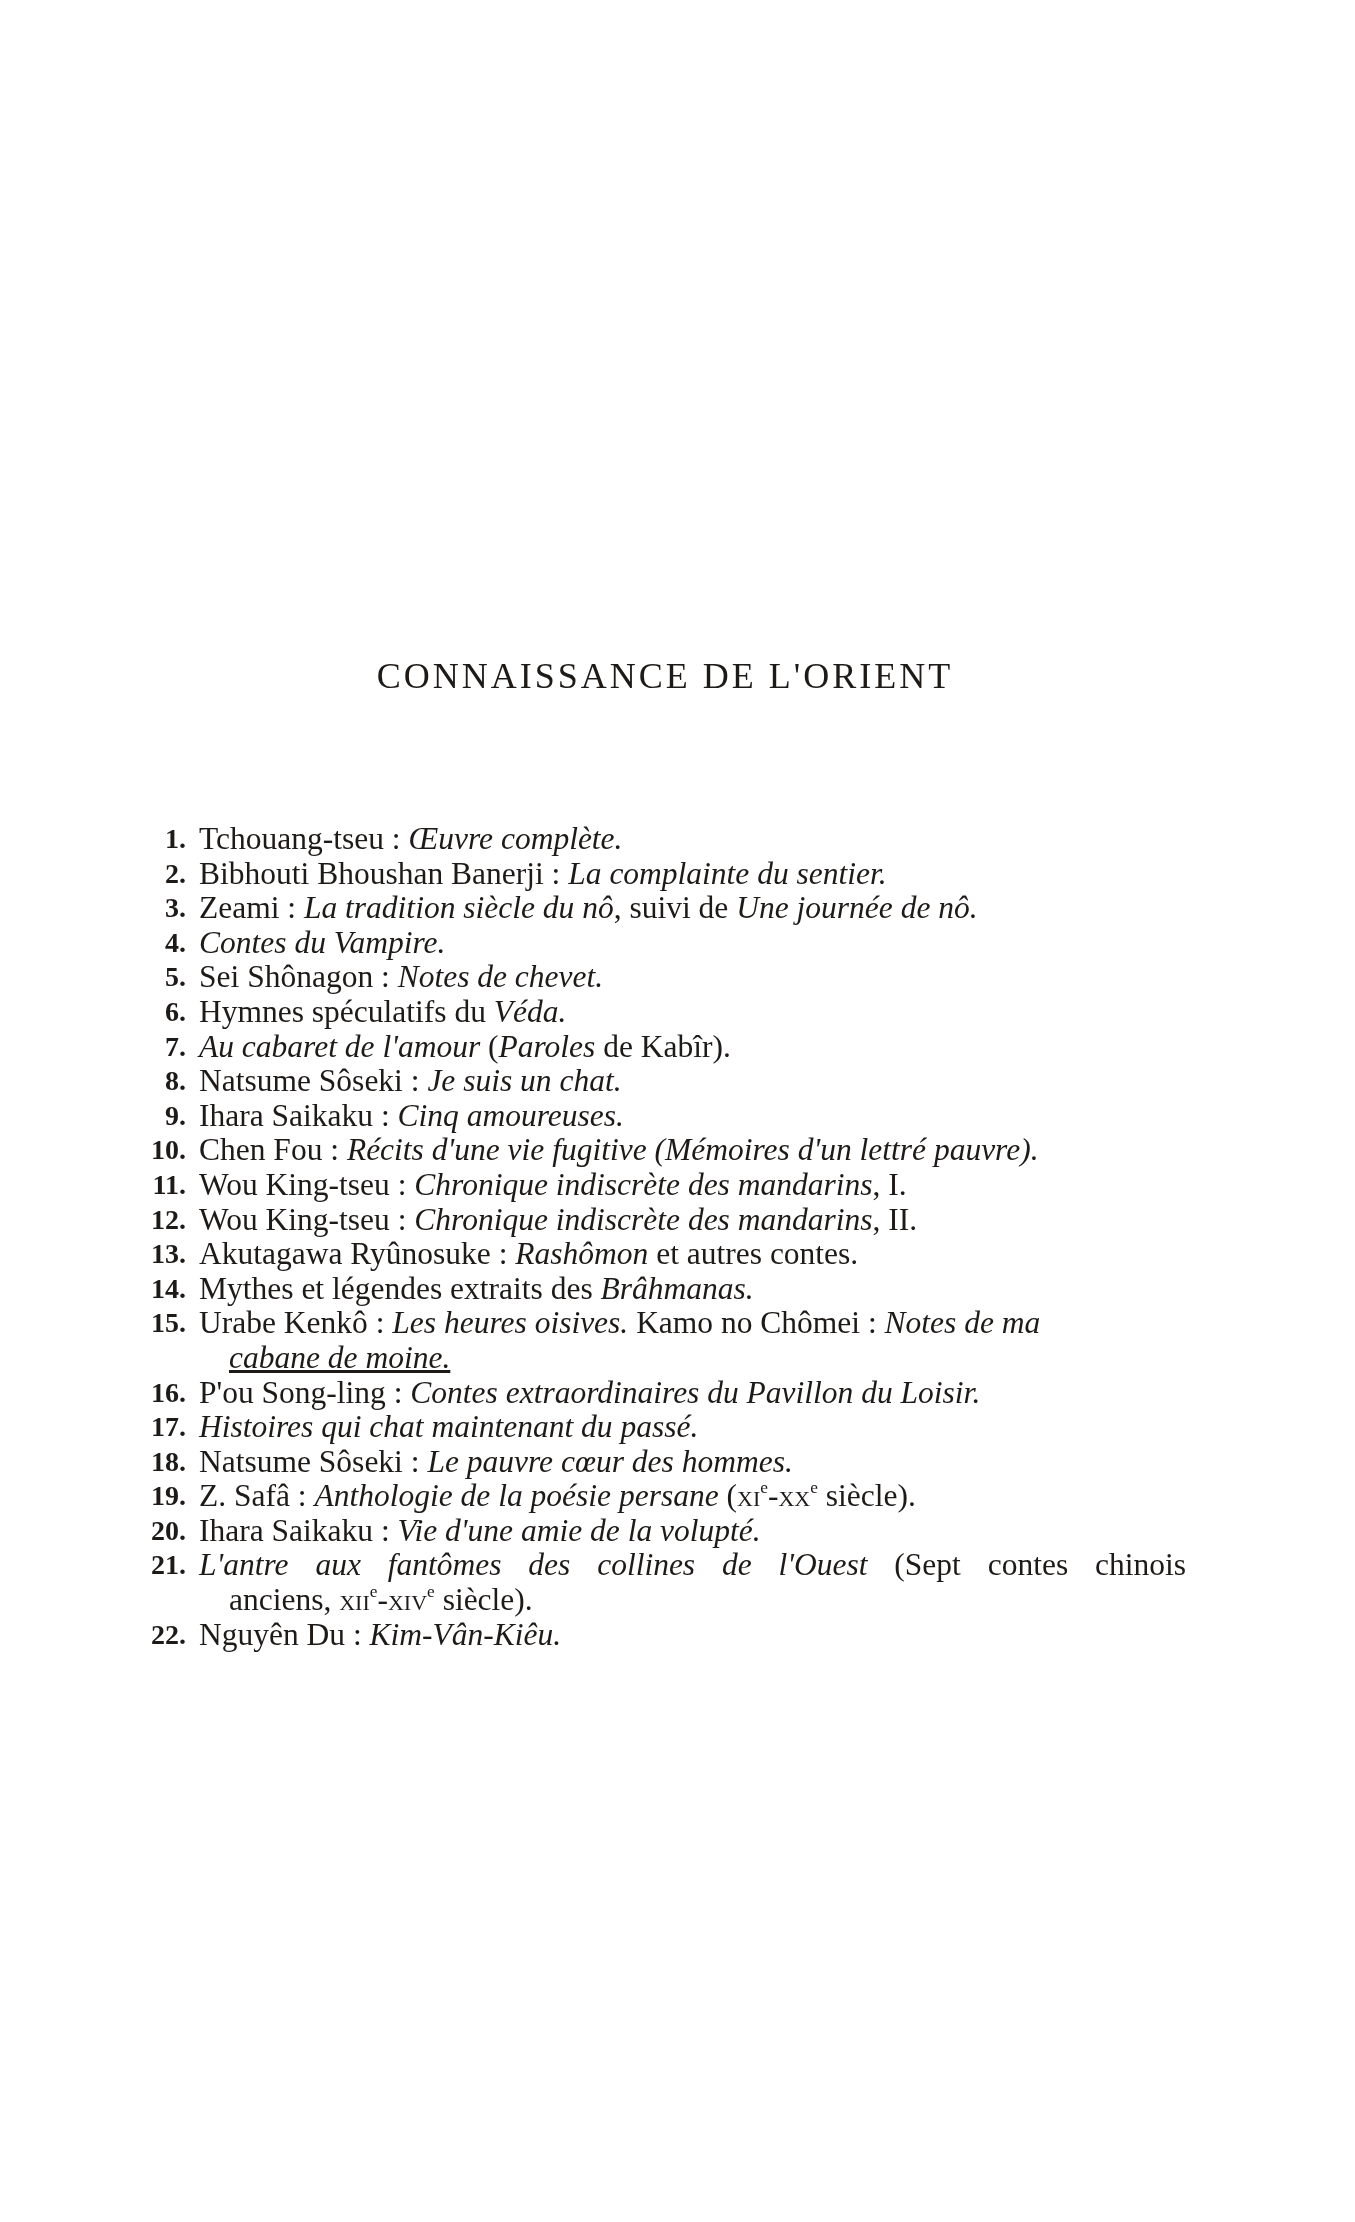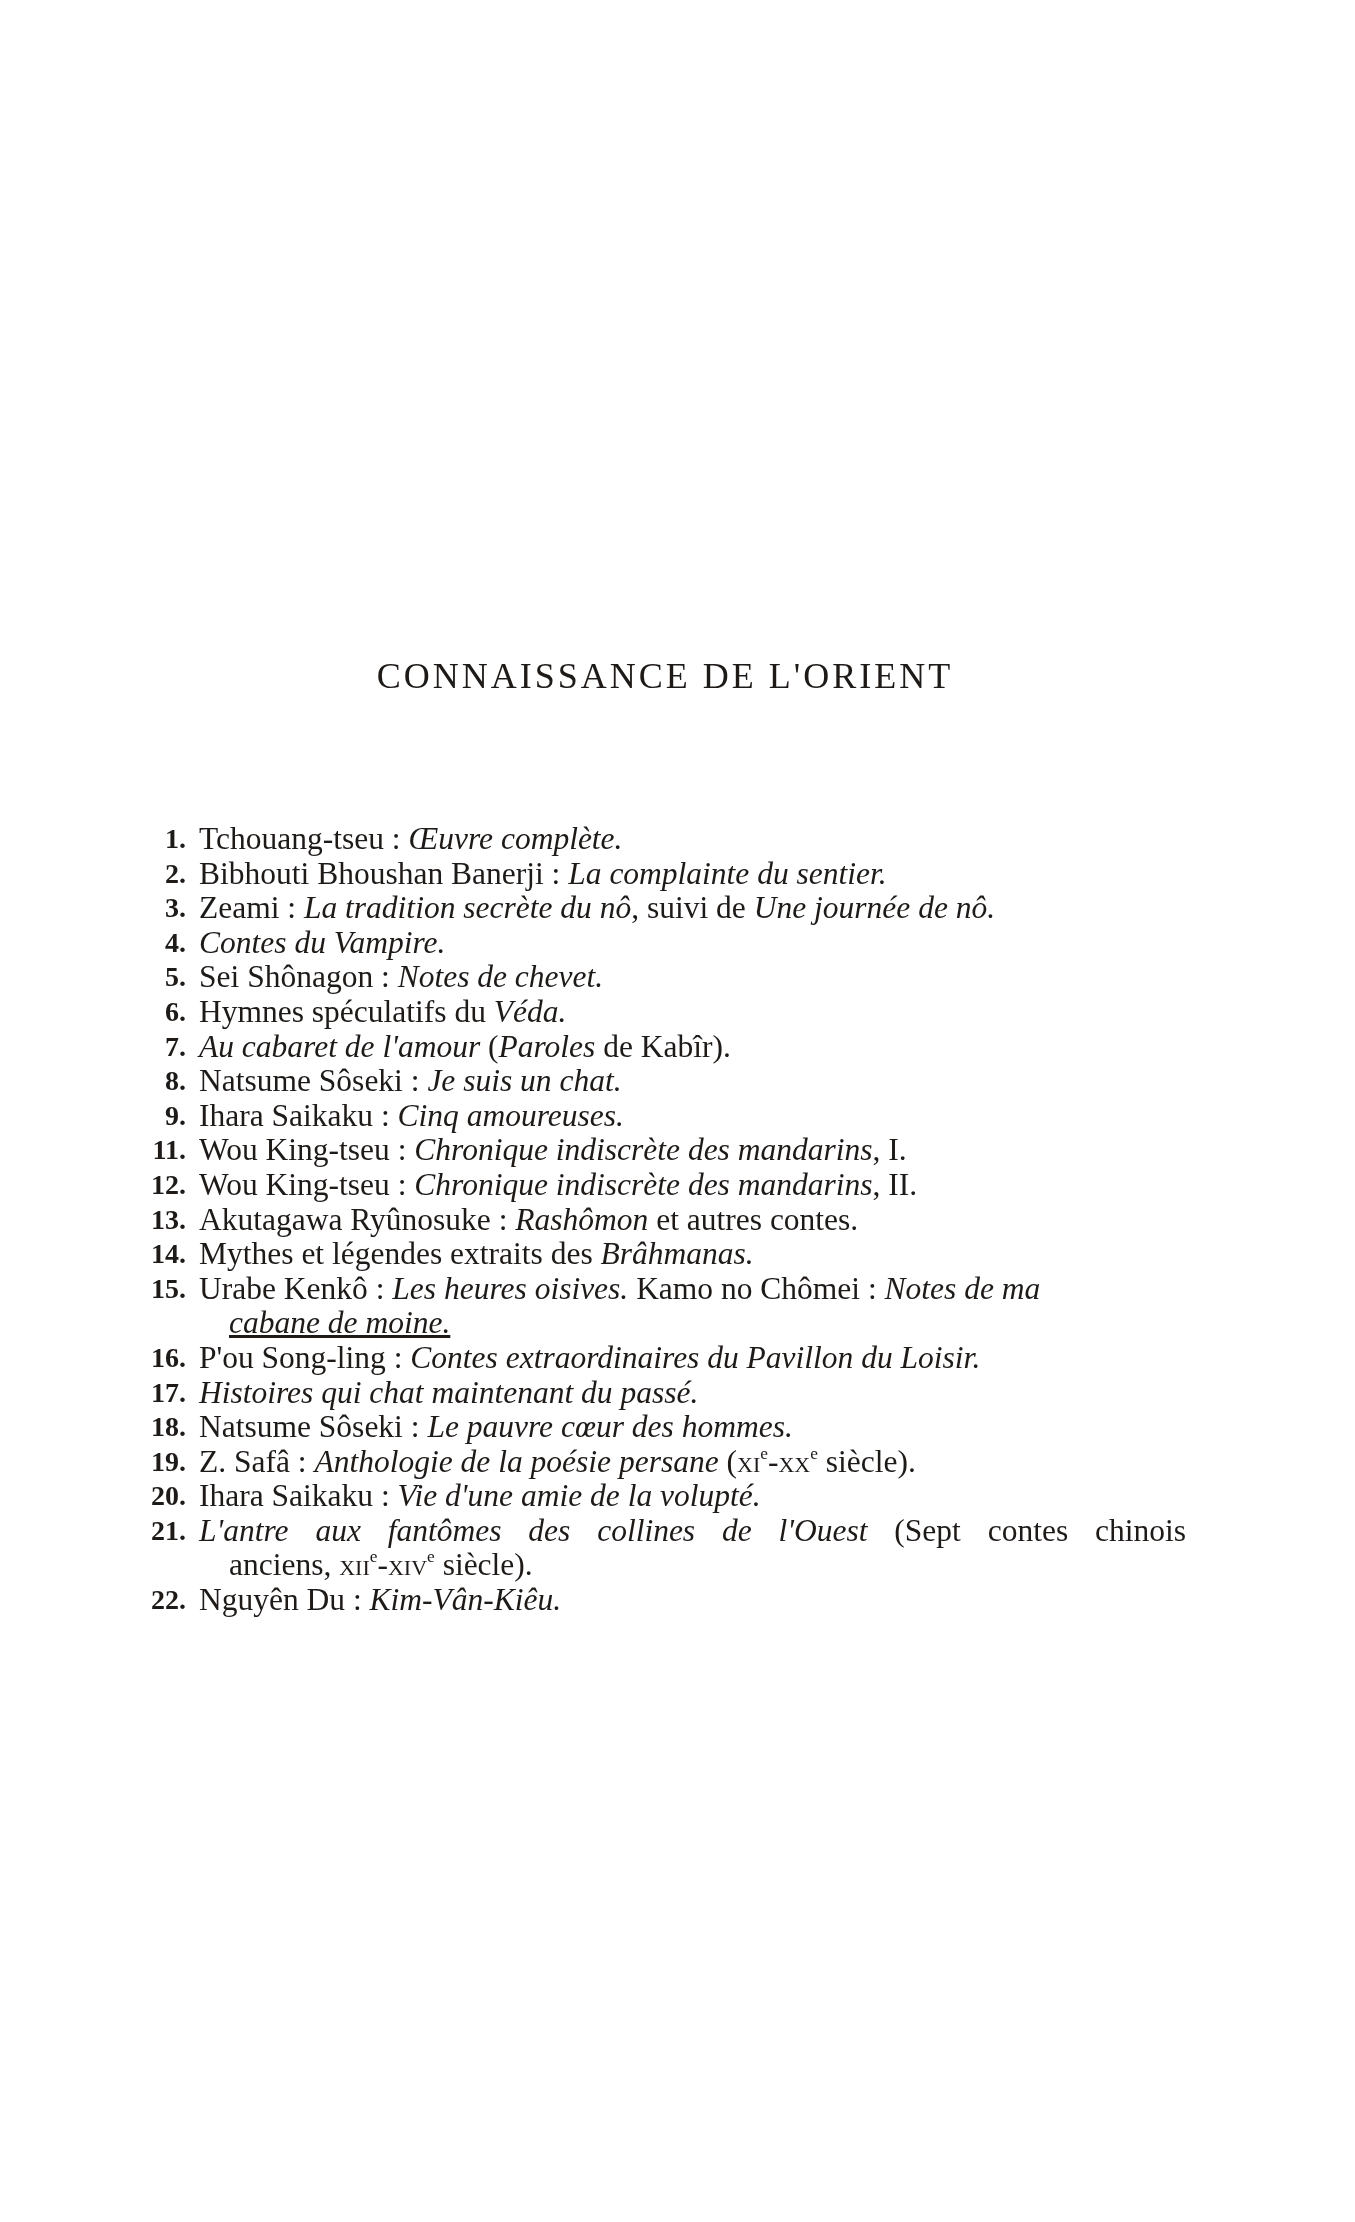--- a/index.html
+++ b/index.html
@@ -60,27 +60,28 @@
     sup { font-size: 0.55em; vertical-align: 0.75em; line-height: 0; }
   </style>
 </head>
 <body>
 
 <h1 class="page-title">CONNAISSANCE DE L'ORIENT</h1>
 
 <ol class="collection-list" id="collection-list">
     <li><span class="item-number">1.</span><span class="item-text"><span>Tchouang-tseu : </span><i>Œuvre complète.</i></span></li>
     <li><span class="item-number">2.</span><span class="item-text"><span>Bibhouti Bhoushan Banerji : </span><i>La complainte du sentier.</i></span></li>
-    <li><span class="item-number">3.</span><span class="item-text"><span>Zeami : </span><i>La tradition secrète du nô</i><span>, suivi de </span><i>Une journée de nô.</i></span></li>
+    <li><span class="item-number">3.</span><span class="item-text"><span>Zeami : </span><i>La tradition siècle du nô</i><span>, suivi de </span><i>Une journée de nô.</i></span></li>
     <li><span class="item-number">4.</span><span class="item-text"><i>Contes du Vampire.</i></span></li>
     <li><span class="item-number">5.</span><span class="item-text"><span>Sei Shônagon : </span><i>Notes de chevet.</i></span></li>
     <li><span class="item-number">6.</span><span class="item-text"><span>Hymnes spéculatifs du </span><i>Véda.</i></span></li>
     <li><span class="item-number">7.</span><span class="item-text"><i>Au cabaret de l'amour</i><span> (</span><i>Paroles</i><span> de Kabîr).</span></span></li>
     <li><span class="item-number">8.</span><span class="item-text"><span>Natsume Sôseki : </span><i>Je suis un chat.</i></span></li>
     <li><span class="item-number">9.</span><span class="item-text"><span>Ihara Saikaku : </span><i>Cinq amoureuses.</i></span></li>
+    <li><span class="item-number">10.</span><span class="item-text"><span>Chen Fou : </span><i>Récits d'une vie fugitive (Mémoires d'un lettré pauvre).</i></span></li>
     <li><span class="item-number">11.</span><span class="item-text"><span>Wou King-tseu : </span><i>Chronique indiscrète des mandarins</i><span>, I.</span></span></li>
     <li><span class="item-number">12.</span><span class="item-text"><span>Wou King-tseu : </span><i>Chronique indiscrète des mandarins</i><span>, II.</span></span></li>
     <li><span class="item-number">13.</span><span class="item-text"><span>Akutagawa Ryûnosuke : </span><i>Rashômon</i><span> et autres contes.</span></span></li>
     <li><span class="item-number">14.</span><span class="item-text"><span>Mythes et légendes extraits des </span><i>Brâhmanas.</i></span></li>
     <li><span class="item-number">15.</span><span class="item-text"><span>Urabe Kenkô : </span><i>Les heures oisives.</i><span> Kamo no Chômei : </span><i>Notes de ma</i></span><span class="item-text" style="display: block; padding-left: 30px; text-decoration: underline;"><i>cabane de moine.</i></span></li>
     <li><span class="item-number">16.</span><span class="item-text"><span>P'ou Song-ling : </span><i>Contes extraordinaires du Pavillon du Loisir.</i></span></li>
     <li><span class="item-number">17.</span><span class="item-text"><i>Histoires qui chat maintenant du passé.</i></span></li>
     <li><span class="item-number">18.</span><span class="item-text"><span>Natsume Sôseki : </span><i>Le pauvre cœur des hommes.</i></span></li>
     <li><span class="item-number">19.</span><span class="item-text"><span>Z. Safâ : </span><i>Anthologie de la poésie persane</i><span> (</span><span class="smallcaps">xi</span><sup>e</sup><span>-</span><span class="smallcaps">xx</span><sup>e</sup><span> siècle).</span></span></li>
     <li><span class="item-number">20.</span><span class="item-text"><span>Ihara Saikaku : </span><i>Vie d'une amie de la volupté.</i></span></li>

